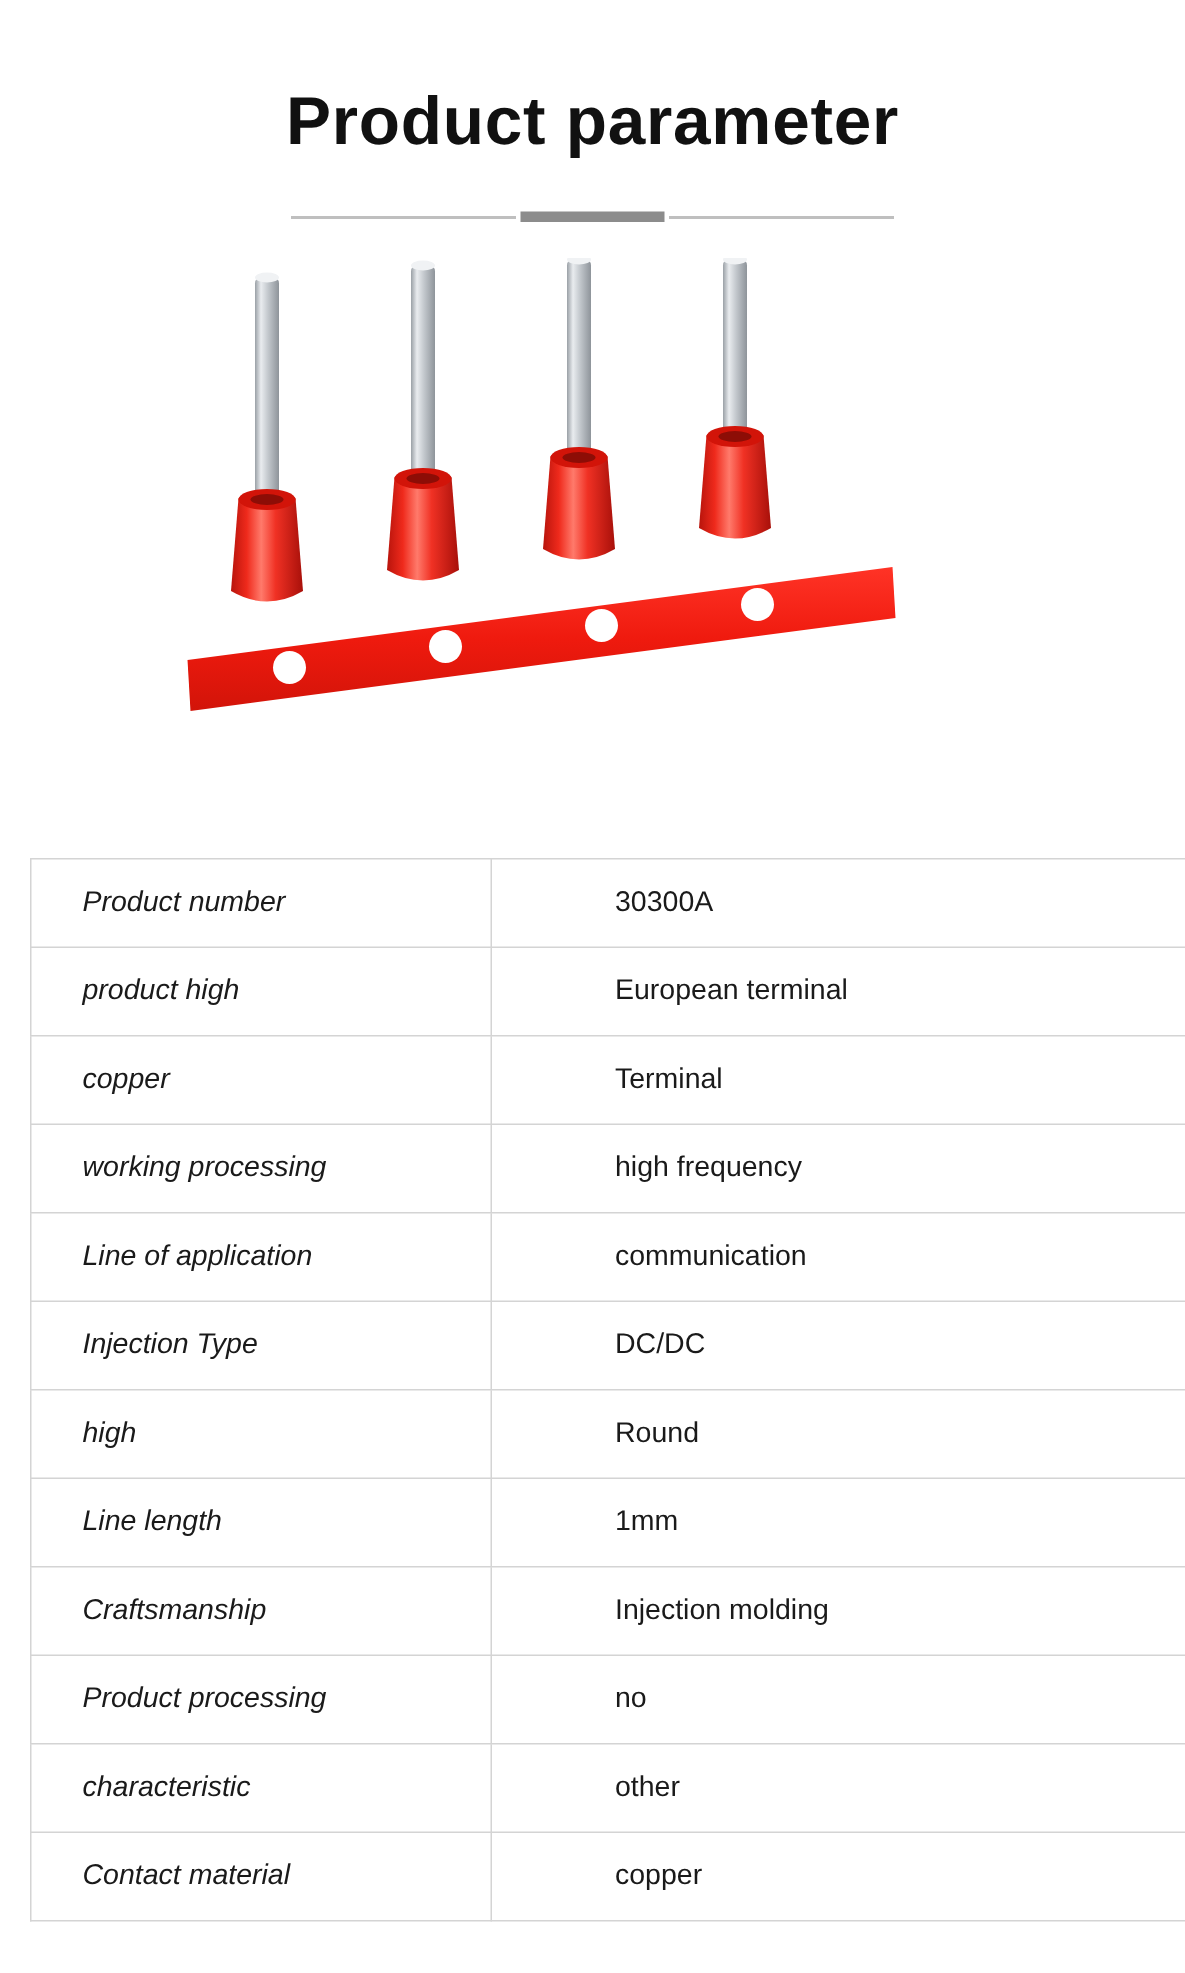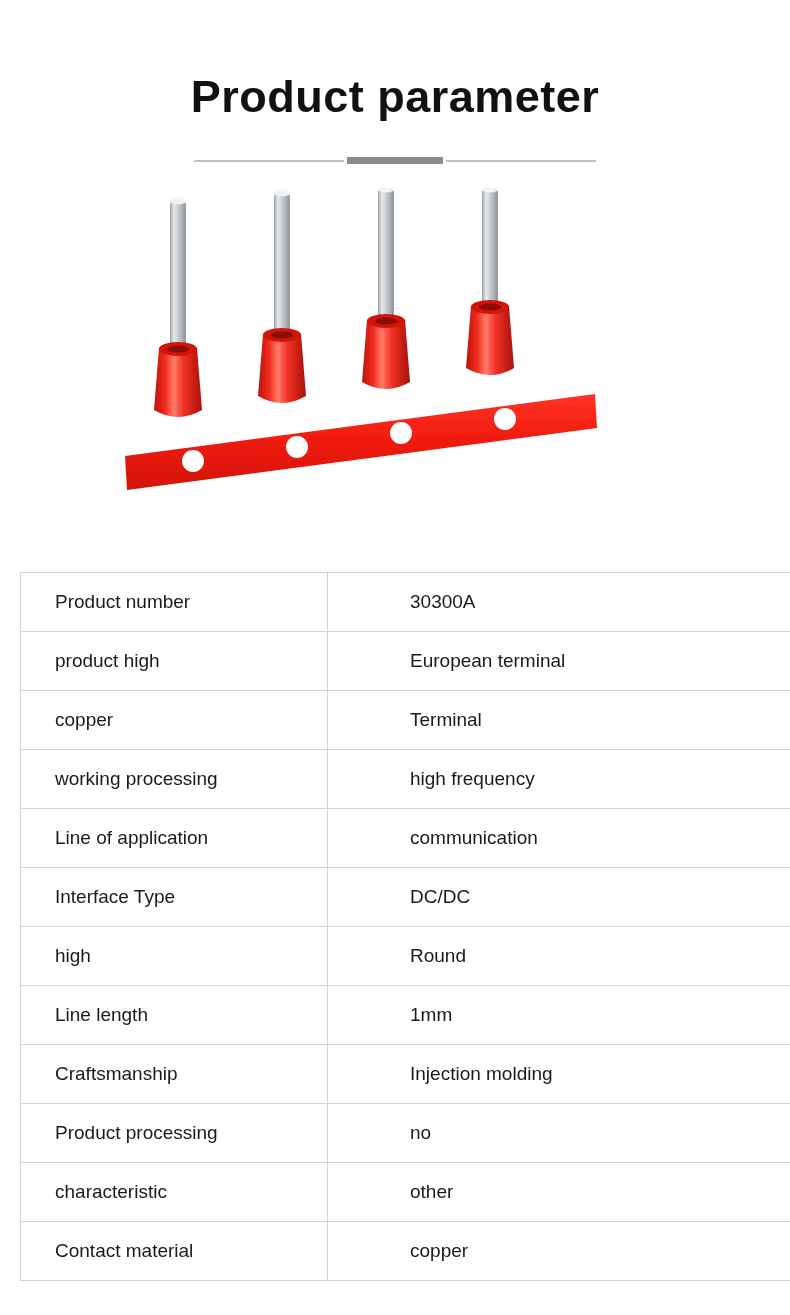--- a/index.html
+++ b/index.html
@@ -20,21 +20,21 @@
   .title-block {
     padding-top: 56px;
     text-align: center;
   }
   .page-title {
     font-size: 45px;
     font-weight: bold;
     letter-spacing: 0.5px;
     color: #111111;
     line-height: 1.1;
-    margin: 16px;
+    margin: 0;
   }
 
   
   .divider-wrap {
     margin-top: 34px;
     display: flex;
     justify-content: center;
     align-items: center;
     height: 10px;
   }
@@ -78,20 +78,21 @@
     height: 58px;
     font-size: 19px;
     color: #1a1a1a;
     padding: 0 0 0 34px;
     vertical-align: middle;
     white-space: nowrap;
     overflow: hidden;
   }
   table.spec-table td.label-cell {
     width: 272px;
+    font-style: italic;
   }
   table.spec-table td.value-cell {
     width: 478px;
     padding-left: 82px;
   }
 </style>
 </head>
 <body>
 
 <div class="title-block">
@@ -186,21 +187,21 @@
       </tr>
       <tr>
         <td class="label-cell">working processing</td>
         <td class="value-cell">high frequency</td>
       </tr>
       <tr>
         <td class="label-cell">Line of application</td>
         <td class="value-cell">communication</td>
       </tr>
       <tr>
-        <td class="label-cell">Interface Type</td>
+        <td class="label-cell">Injection Type</td>
         <td class="value-cell">DC/DC</td>
       </tr>
       <tr>
         <td class="label-cell">high</td>
         <td class="value-cell">Round</td>
       </tr>
       <tr>
         <td class="label-cell">Line length</td>
         <td class="value-cell">1mm</td>
       </tr>

